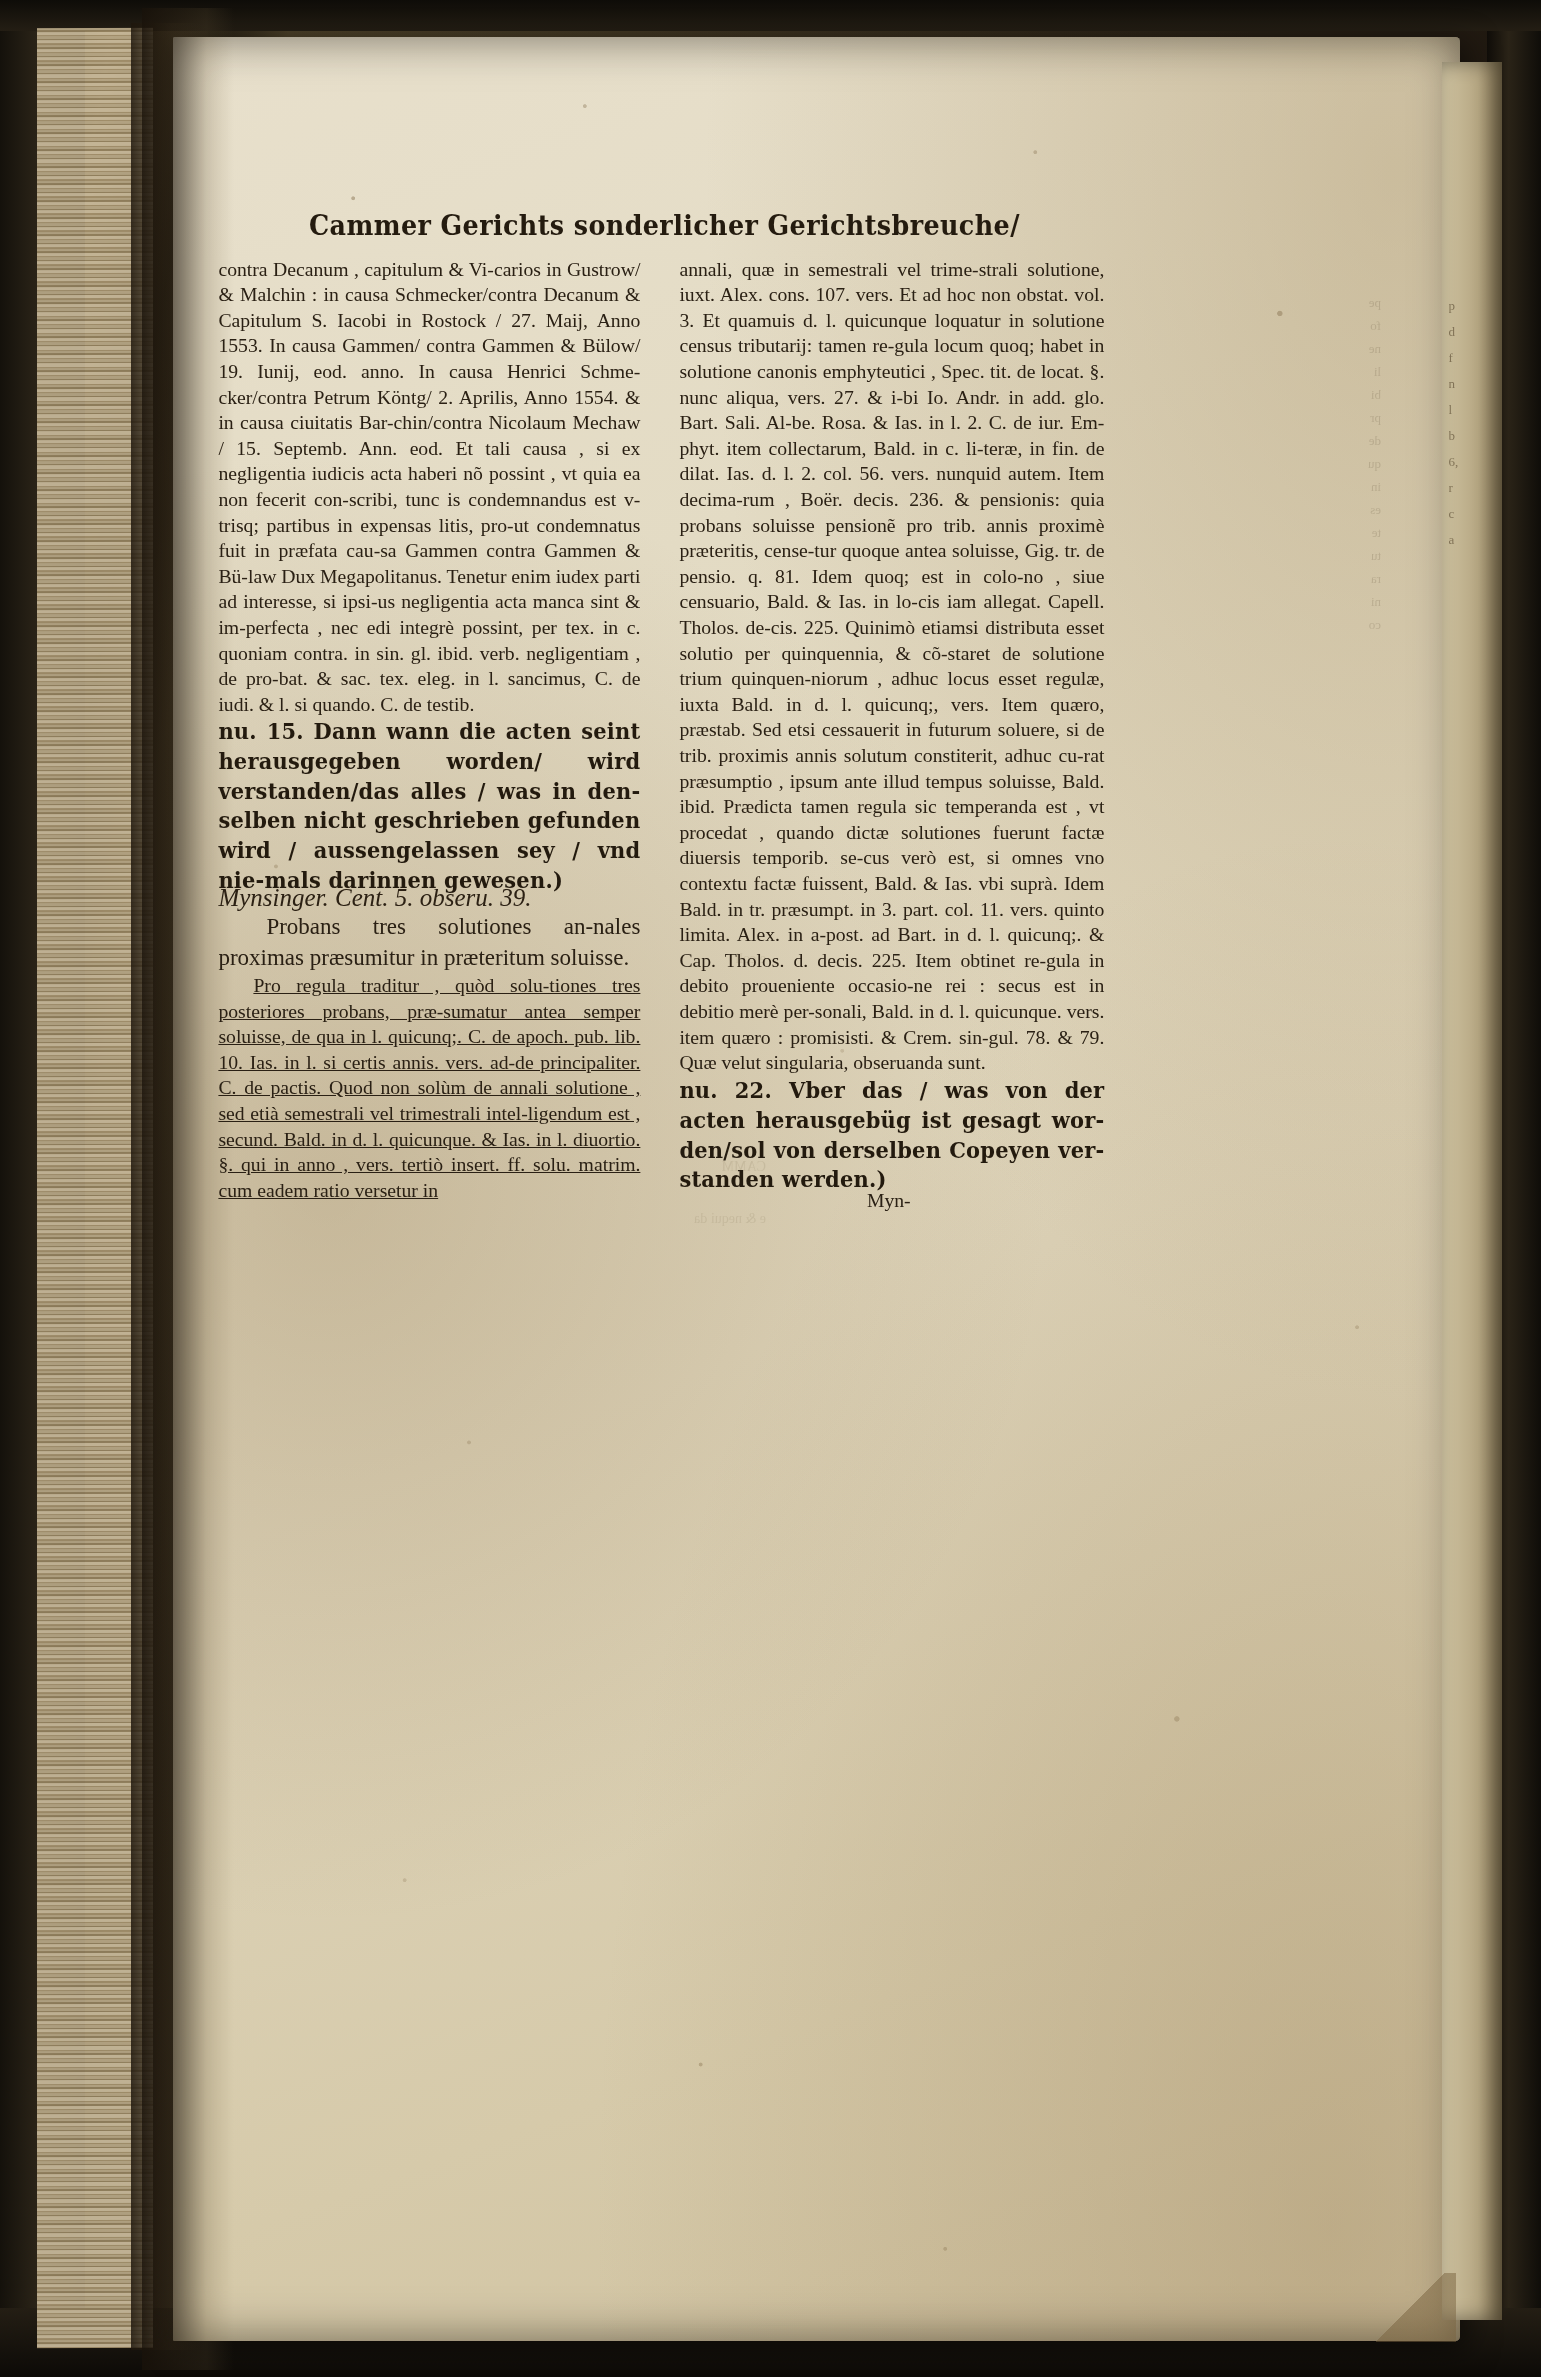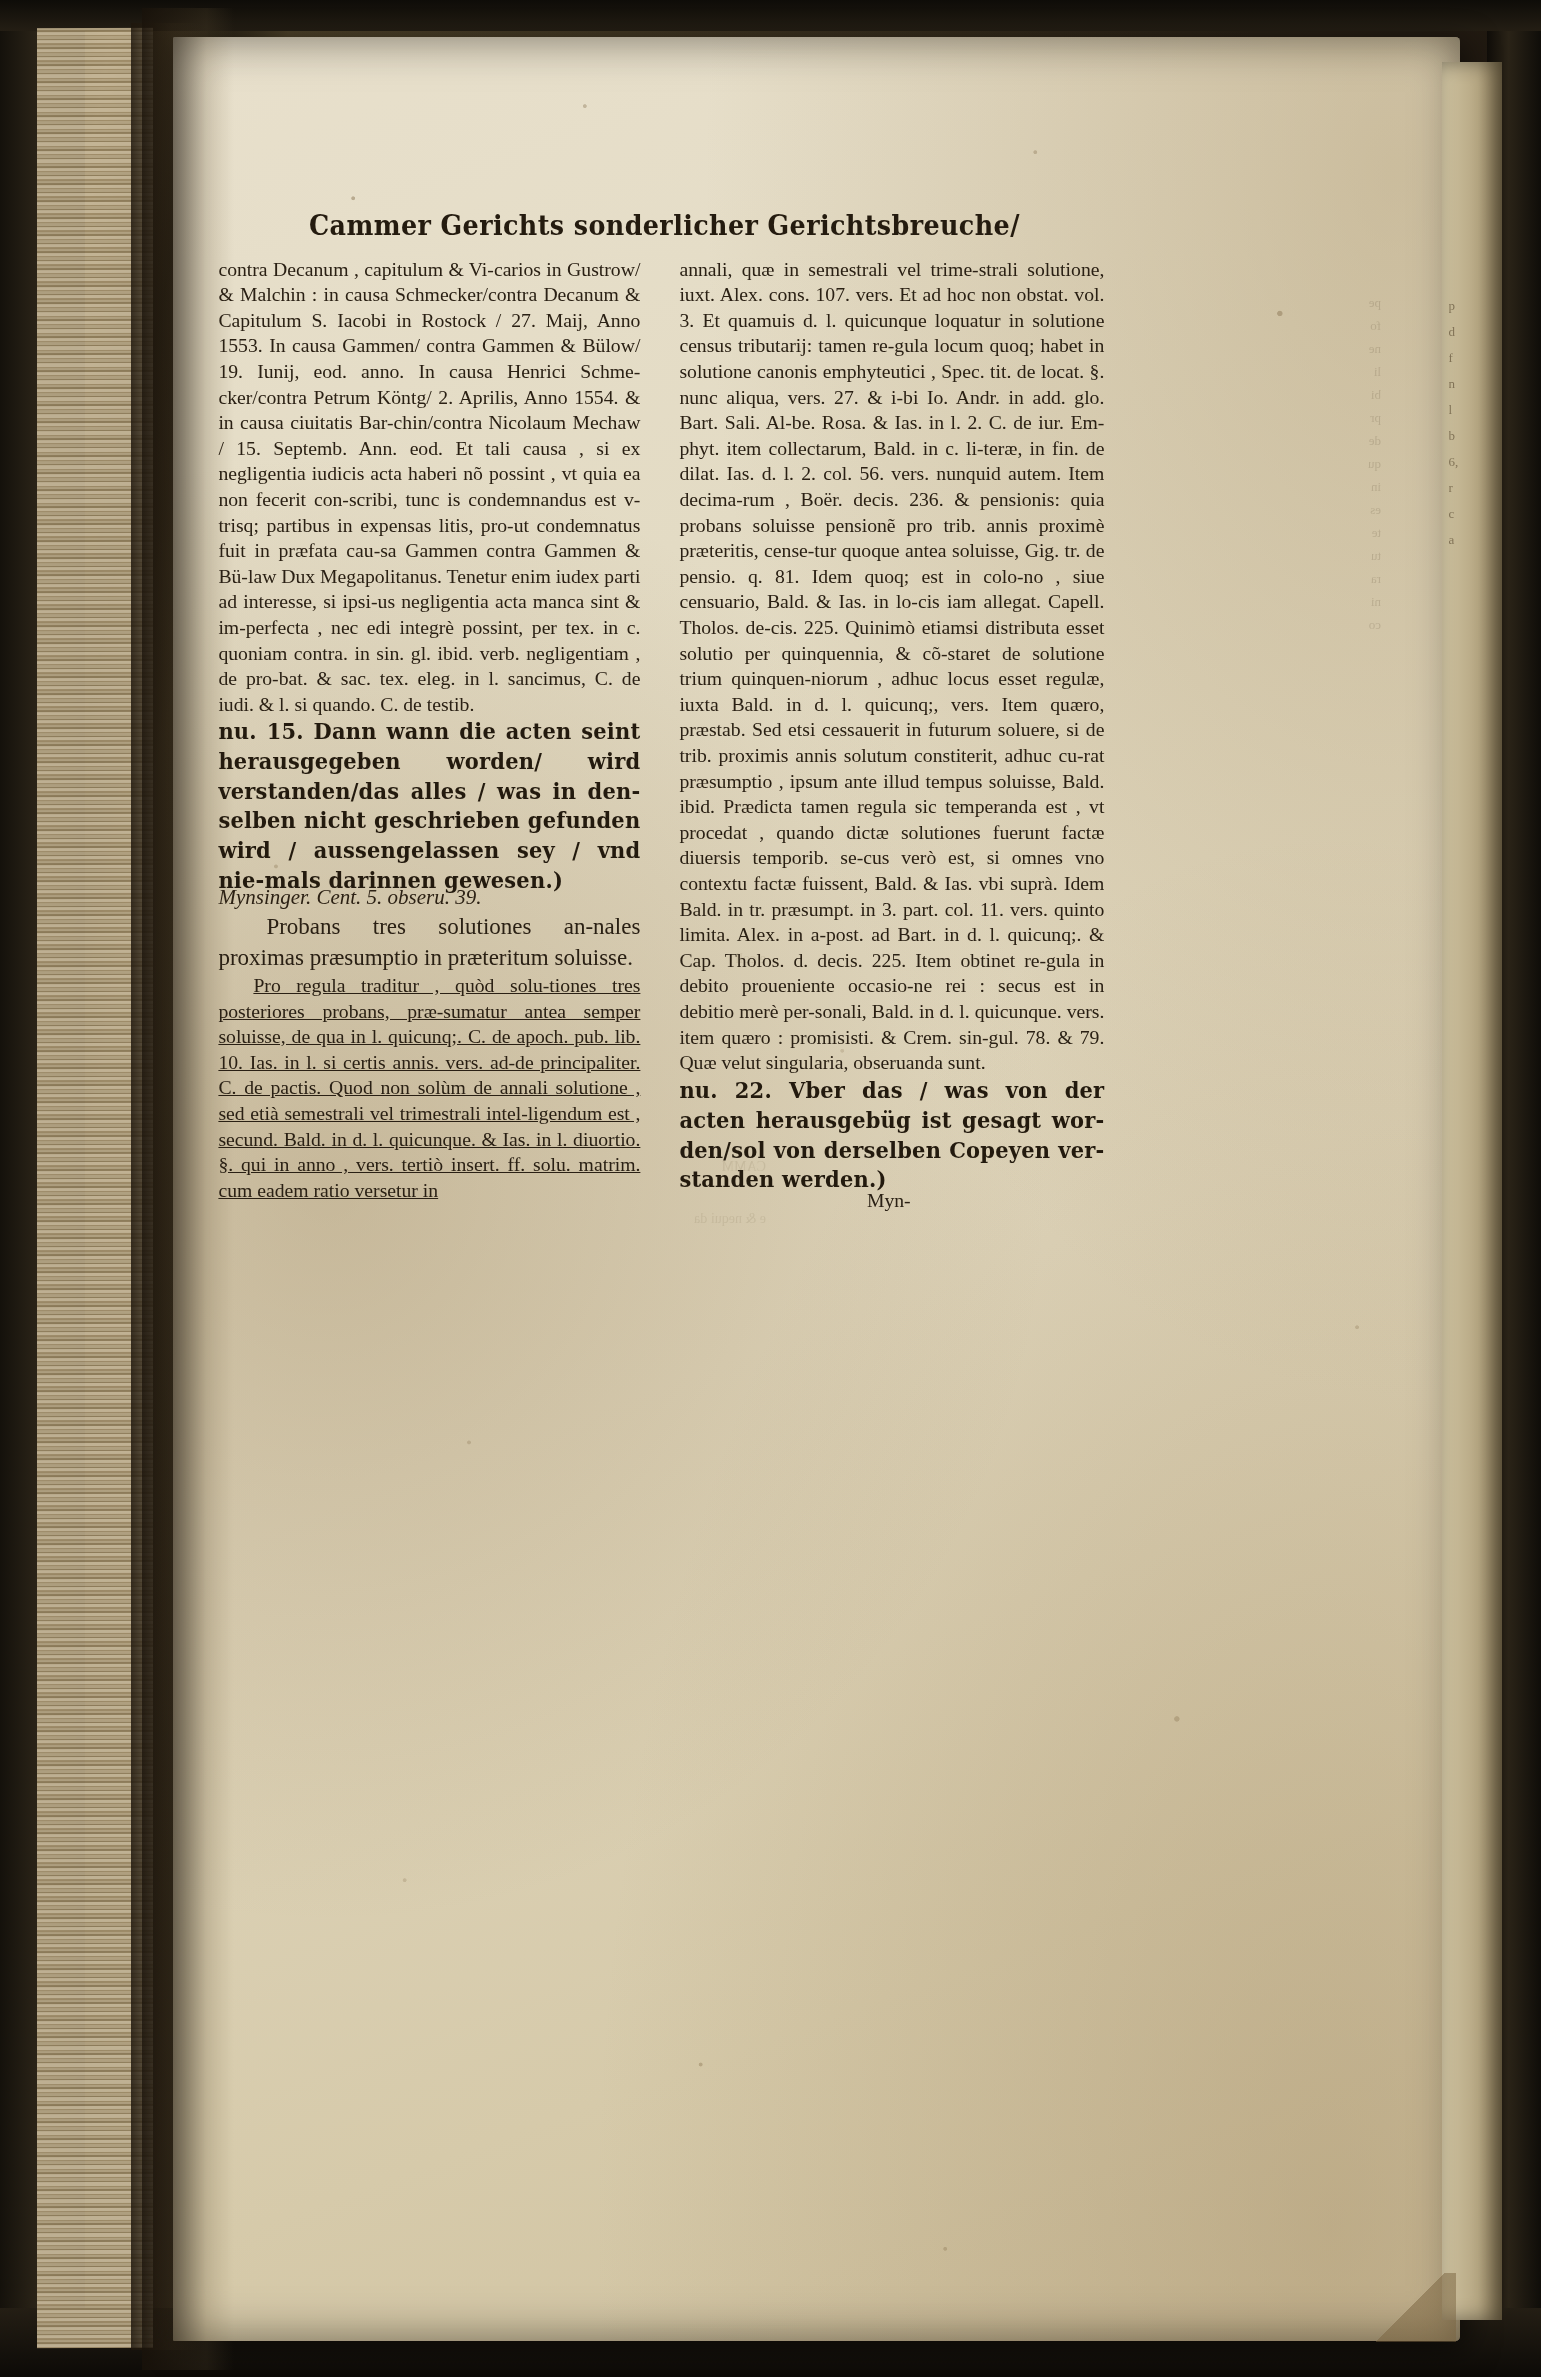--- a/index.html
+++ b/index.html
@@ -132,21 +132,21 @@
     font-size:21px;
     line-height:28px;
     letter-spacing:0.2px;
     color:#231a0e;
     transform:scaleY(1.06);
     transform-origin:left top;
   }
   .heading-block{margin:20px 0 6.2px 0;}
   .cite{
     font-style:italic;
-    font-size:21px;
+    font-size:25px;
     margin:12.3px 0 7.7px 34px;
     color:#2c2114;
   }
   .lead{
     font-size:23px;
     line-height:31px;
     margin-top:6.2px;
   }
   .tail{margin-top:10.8px;text-align:center;padding-right:6.2px;}
   
@@ -199,21 +199,21 @@
 
     <div class="header">Cammer Gerichts sonderlicher Gerichtsbreuche/</div>
 
     <div class="col left">
       <p>contra Decanum , capitulum &amp; Vi-carios in Gustrow/ &amp; Malchin : in causa Schmecker/contra Decanum &amp; Capitulum S. Iacobi in Rostock / 27. Maij, Anno 1553. In causa Gammen/ contra Gammen &amp; Bülow/ 19. Iunij, eod. anno. In causa Henrici Schme-cker/contra Petrum Köntg/ 2. Aprilis, Anno 1554. &amp; in causa ciuitatis Bar-chin/contra Nicolaum Mechaw / 15. Septemb. Ann. eod. Et tali causa , si ex negligentia iudicis acta haberi nõ possint , vt quia ea non fecerit con-scribi, tunc is condemnandus est v-trisq; partibus in expensas litis, pro-ut condemnatus fuit in præfata cau-sa Gammen contra Gammen &amp; Bü-law Dux Megapolitanus. Tenetur enim iudex parti ad interesse, si ipsi-us negligentia acta manca sint &amp; im-perfecta , nec edi integrè possint, per tex. in c. quoniam contra. in sin. gl. ibid. verb. negligentiam , de pro-bat. &amp; sac. tex. eleg. in l. sancimus, C. de iudi. &amp; l. si quando. C. de testib.</p>
 
       <p class="fraktur heading-block">nu. 15. Dann wann die acten seint herausgegeben worden/ wird verstanden/das alles / was in den-selben nicht geschrieben gefunden wird / aussengelassen sey / vnd nie-mals darinnen gewesen.)</p>
 
       <p class="cite">Mynsinger. Cent. 5. obseru. 39.</p>
 
-      <p class="lead ind2">Probans tres solutiones an-nales proximas præsumptio in præteritum soluisse.</p>
+      <p class="lead ind2">Probans tres solutiones an-nales proximas præsumitur in præteritum soluisse.</p>
 
       <p class="ind">Pro regula traditur , quòd solu-tiones tres posteriores probans, præ-sumatur antea semper soluisse, de qua in l. quicunq;. C. de apoch. pub. lib. 10. Ias. in l. si certis annis. vers. ad-de principaliter. C. de pactis. Quod non solùm de annali solutione , sed etià semestrali vel trimestrali intel-ligendum est , secund. Bald. in d. l. quicunque. &amp; Ias. in l. diuortio. §. qui in anno , vers. tertiò insert. ff. solu. matrim. cum eadem ratio versetur in</p>
     </div>
 
     <div class="col right">
       <p>annali, quæ in semestrali vel trime-strali solutione, iuxt. Alex. cons. 107. vers. Et ad hoc non obstat. vol. 3. Et quamuis d. l. quicunque loquatur in solutione census tributarij: tamen re-gula locum quoq; habet in solutione canonis emphyteutici , Spec. tit. de locat. §. nunc aliqua, vers. 27. &amp; i-bi Io. Andr. in add. glo. Bart. Sali. Al-be. Rosa. &amp; Ias. in l. 2. C. de iur. Em-phyt. item collectarum, Bald. in c. li-teræ, in fin. de dilat. Ias. d. l. 2. col. 56. vers. nunquid autem. Item decima-rum , Boër. decis. 236. &amp; pensionis: quia probans soluisse pensionẽ pro trib. annis proximè præteritis, cense-tur quoque antea soluisse, Gig. tr. de pensio. q. 81. Idem quoq; est in colo-no , siue censuario, Bald. &amp; Ias. in lo-cis iam allegat. Capell. Tholos. de-cis. 225. Quinimò etiamsi distributa esset solutio per quinquennia, &amp; cõ-staret de solutione trium quinquen-niorum , adhuc locus esset regulæ, iuxta Bald. in d. l. quicunq;, vers. Item quæro, præstab. Sed etsi cessauerit in futurum soluere, si de trib. proximis annis solutum constiterit, adhuc cu-rat præsumptio , ipsum ante illud tempus soluisse, Bald. ibid. Prædicta tamen regula sic temperanda est , vt procedat , quando dictæ solutiones fuerunt factæ diuersis temporib. se-cus verò est, si omnes vno contextu factæ fuissent, Bald. &amp; Ias. vbi suprà. Idem Bald. in tr. præsumpt. in 3. part. col. 11. vers. quinto limita. Alex. in a-post. ad Bart. in d. l. quicunq;. &amp; Cap. Tholos. d. decis. 225. Item obtinet re-gula in debito proueniente occasio-ne rei : secus est in debitio merè per-sonali, Bald. in d. l. quicunque. vers. item quæro : promisisti. &amp; Crem. sin-gul. 78. &amp; 79. Quæ velut singularia, obseruanda sunt.</p>
 
       <p class="fraktur heading-block">nu. 22. Vber das / was von der acten herausgebüg ist gesagt wor-den/sol von derselben Copeyen ver-standen werden.)</p>
 
       <p class="tail">Myn-</p>

